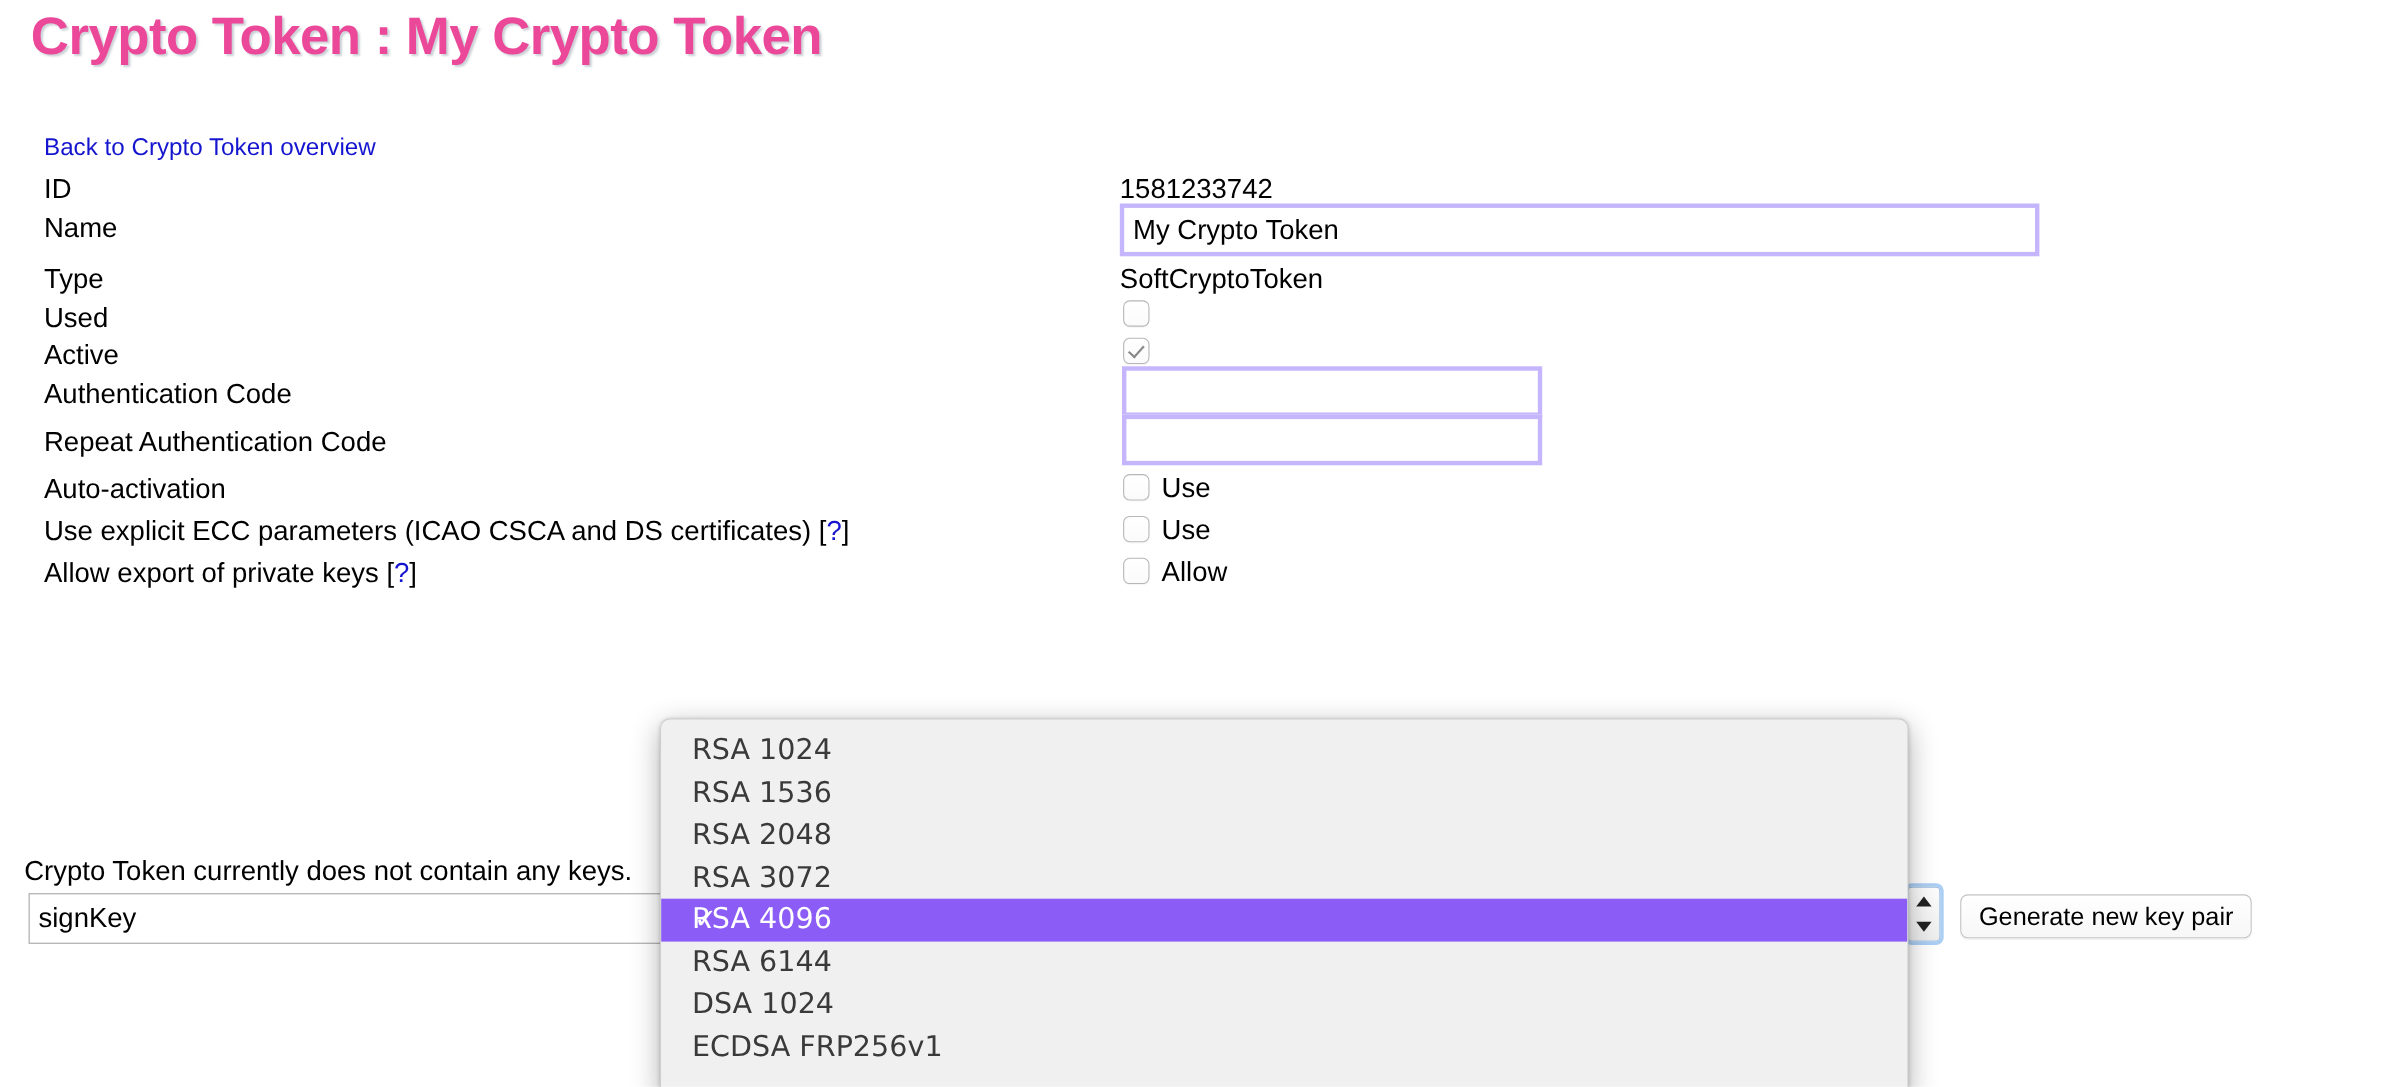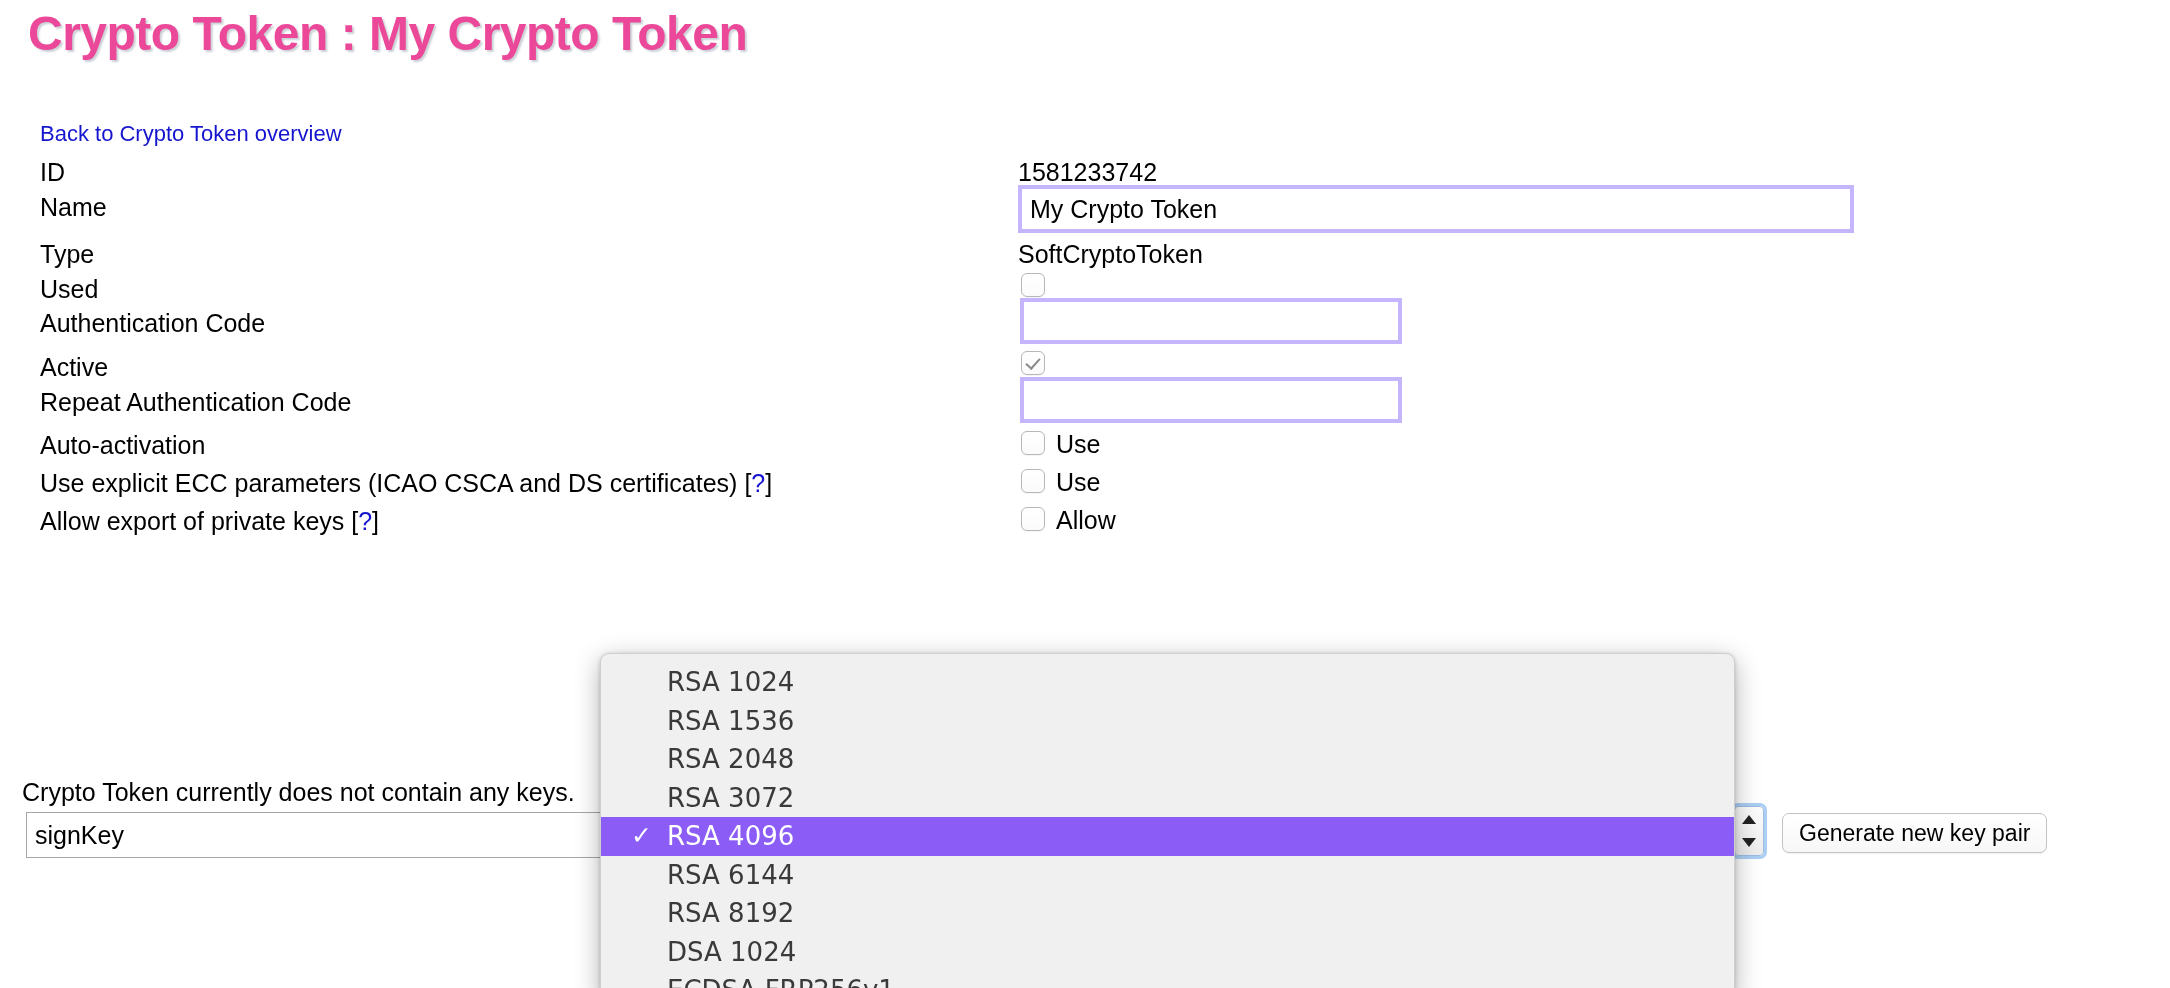--- a/index.html
+++ b/index.html
@@ -235,21 +235,21 @@
     border-radius: 9px;
     border: 1px solid #cfcfcf;
     box-shadow: 0 7px 26px rgba(0,0,0,0.30), 0 1px 4px rgba(0,0,0,0.18);
     overflow: hidden;
     font-family: "DejaVu Sans", "Liberation Sans", sans-serif;
   }
   .popup-item {
     position: relative;
     height: 38.5px;
     line-height: 38.5px;
-    padding-left: 66px;
+    padding-left: 28px;
     font-size: 26px;
     color: #3a3a3a;
     white-space: nowrap;
     cursor: default;
   }
   .popup-item:first-child {
     margin-top: 9px;
   }
   .popup-item.selected {
     background: #8b5cf6;
@@ -287,28 +287,28 @@
   <div class="form-row" style="height:35px">
     <span class="form-label">Type</span>
     <span class="form-value">SoftCryptoToken</span>
   </div>
 
   <div class="form-row" style="height:34px">
     <span class="form-label">Used</span>
     <span class="cb" style="left:1021px; top:1px;"></span>
   </div>
 
+  <div class="form-row" style="height:35px">
+    <span class="form-label">Active</span>
+    <span class="cb checked" style="left:1021px; top:1px;"></span>
+  </div>
+
   <div class="form-row" style="height:44px">
     <span class="form-label">Authentication Code</span>
     <input id="auth-input" class="text-input" type="password" value="" style="">
-  </div>
-
-  <div class="form-row" style="height:35px">
-    <span class="form-label">Active</span>
-    <span class="cb checked" style="left:1021px; top:1px;"></span>
   </div>
 
   <div class="form-row" style="height:43px">
     <span class="form-label">Repeat Authentication Code</span>
     <input id="auth-repeat-input" class="text-input" type="password" value="" style="">
   </div>
 
   <div class="form-row" style="height:38px">
     <span class="form-label">Auto-activation</span>
     <span class="cb" style="left:1021px; top:3px;"></span>
@@ -348,16 +348,15 @@
 
 <div id="footer-text">of PrimeKey Solutions AB.</div>
 
 <div id="popup-menu">
     <div class="popup-item">RSA 1024</div>
     <div class="popup-item">RSA 1536</div>
     <div class="popup-item">RSA 2048</div>
     <div class="popup-item">RSA 3072</div>
     <div class="popup-item selected">RSA 4096</div>
     <div class="popup-item">RSA 6144</div>
-    <div class="popup-item">RSA 8192</div>
     <div class="popup-item">DSA 1024</div>
     <div class="popup-item">ECDSA FRP256v1</div>
   </div>
 
 </body></html>

